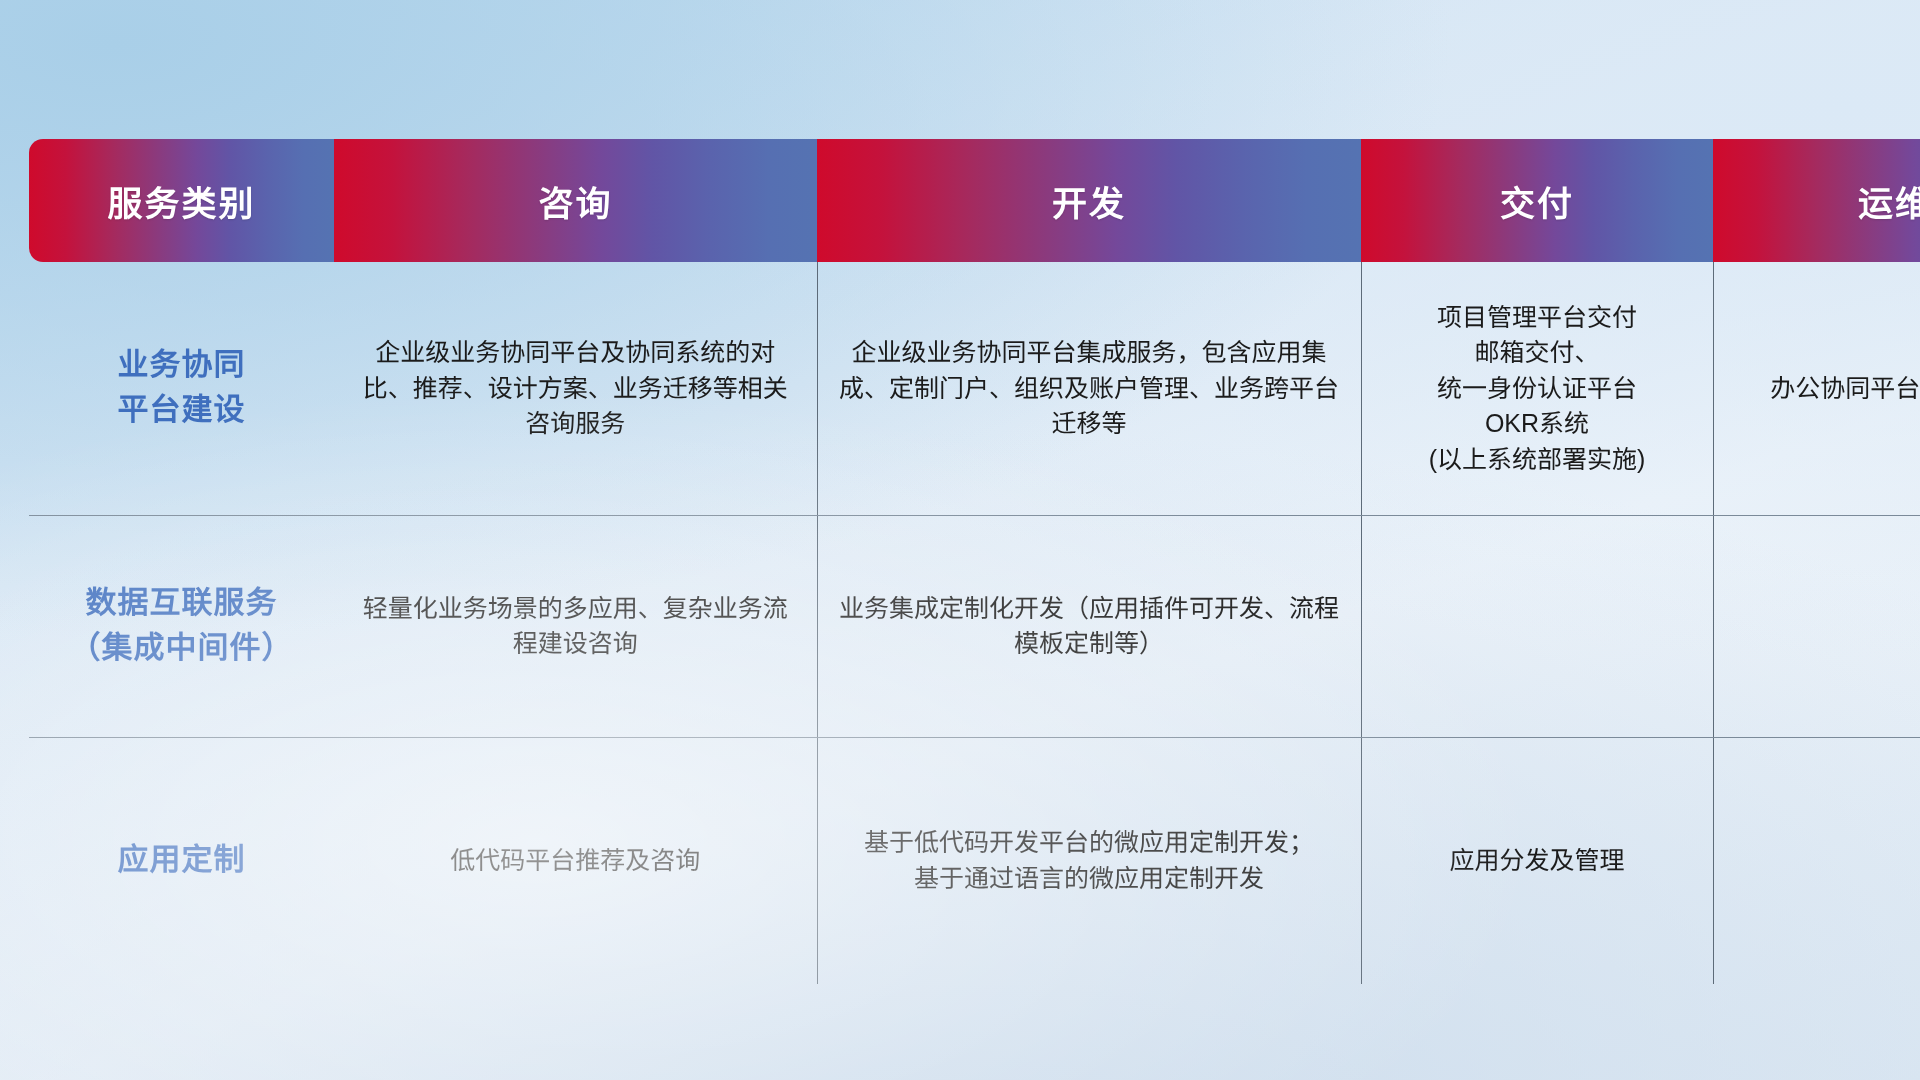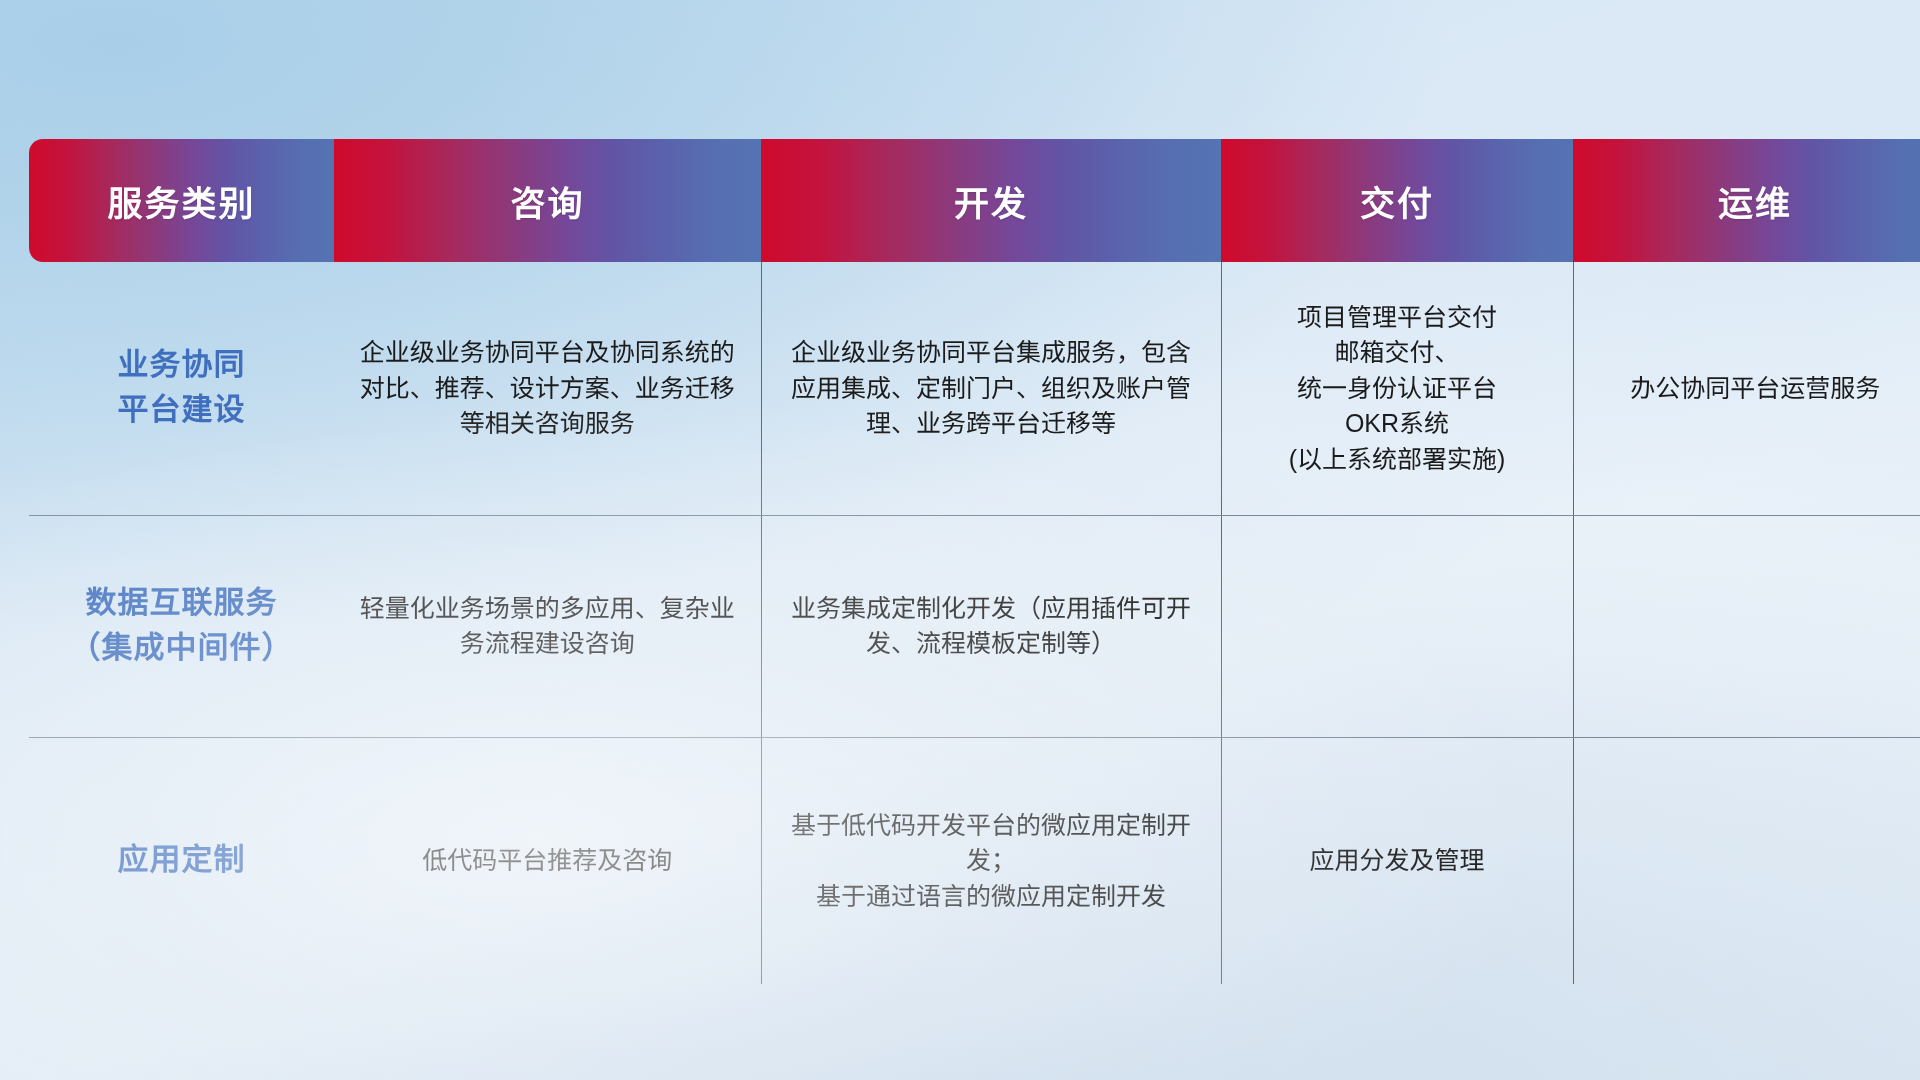--- a/index.html
+++ b/index.html
@@ -144,25 +144,25 @@
   <div class="table-wrap">
     <div class="body-sheen"></div>
 
     <table class="svc-table">
       <thead>
         <tr>
           <th style="width:305px">
             <span class="hdr-band"></span>
             <span class="hdr-label">服务类别</span>
           </th>
-          <th style="width:427px">
+          <th style="width:483px">
             <span class="hdr-band"></span>
             <span class="hdr-label">咨询</span>
           </th>
-          <th style="width:460px">
+          <th style="width:544px">
             <span class="hdr-band"></span>
             <span class="hdr-label">开发</span>
           </th>
           <th style="width:352px">
             <span class="hdr-band"></span>
             <span class="hdr-label">交付</span>
           </th>
           <th style="width:364px">
             <span class="hdr-band"></span>
             <span class="hdr-label">运维</span>

